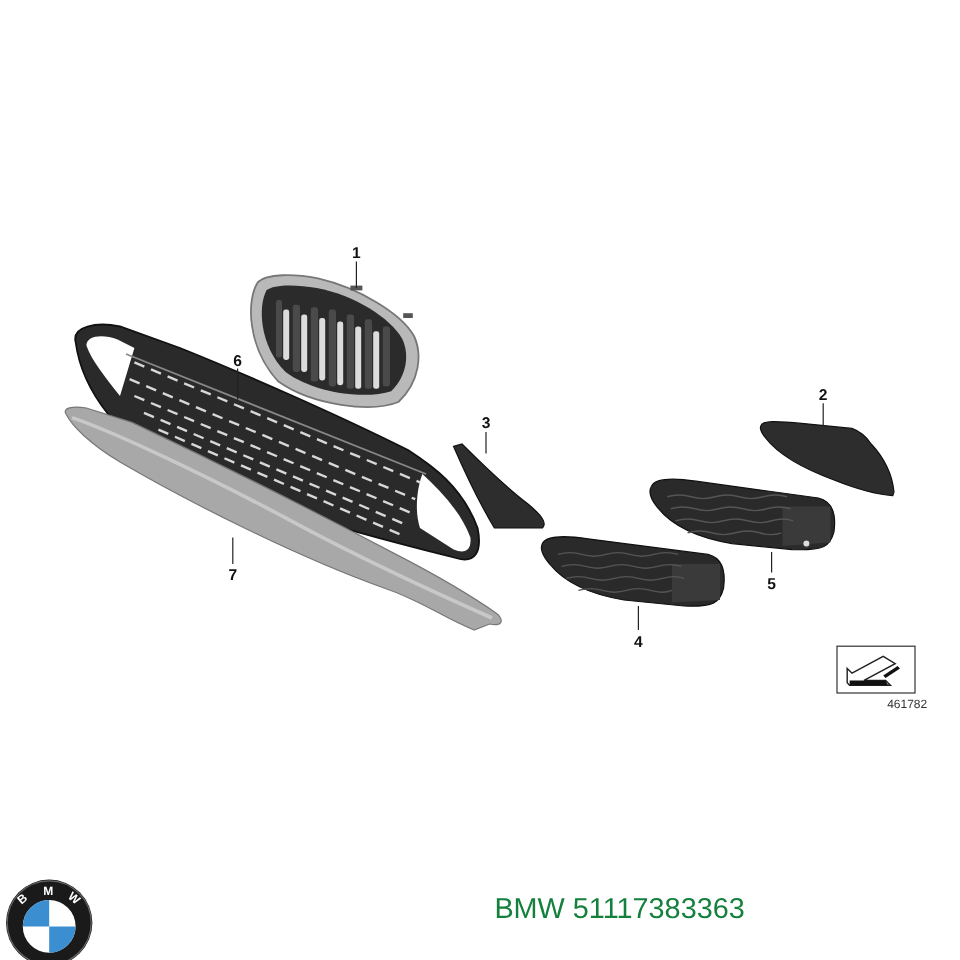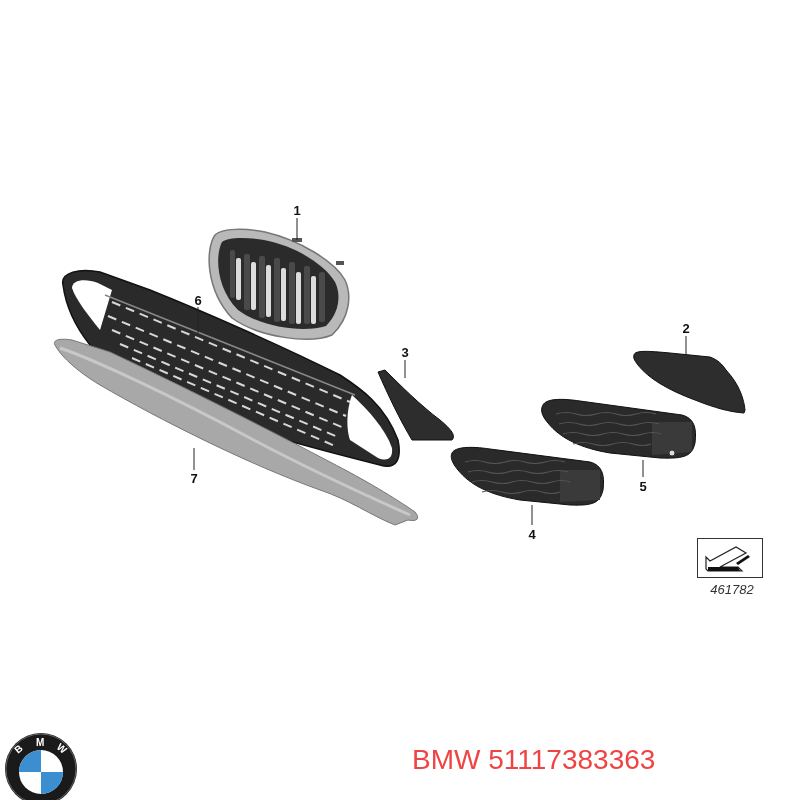--- a/index.html
+++ b/index.html
@@ -1,22 +1,22 @@
 <!DOCTYPE html>
 <html><head>
 <meta charset="utf-8">
 <style>
   html, body { margin:0; padding:0; background:#ffffff; }
   body { width:800px; height:800px; position:relative; overflow:hidden; font-family:"Liberation Sans", sans-serif; }
   .diagram { position:absolute; left:0; top:0; width:800px; height:800px; }
   .callout-num { position:absolute; font-family:"Liberation Sans", sans-serif; font-weight:bold; font-size:13px; color:#111; transform:translateX(-50%); line-height:1; }
   .ref-box { position:absolute; left:697px; top:538px; width:66px; height:40px; border:1px solid #333; background:#fff; box-sizing:border-box; }
-  .ref-num { position:absolute; left:732px; top:582px; transform:translateX(-50%); font-size:13px; color:#333; font-family:"Liberation Sans", sans-serif;font-style:italic; }
+  .ref-num { position:absolute; left:756px; top:582px; transform:translateX(-50%); font-size:10px; color:#333; font-family:"Liberation Sans", sans-serif; }
   .logo { position:absolute; left:4px; top:732px; width:74px; height:74px; }
-  .part-title { position:absolute; left:412px; top:744px; font-size:28px; color:#ef4444; font-family:"Liberation Sans", sans-serif; letter-spacing:0px; white-space:nowrap; }
+  .part-title { position:absolute; left:412px; top:744px; font-size:24px; color:#15803d; font-family:"Liberation Sans", sans-serif; letter-spacing:0px; white-space:nowrap; }
 </style>
 </head>
 <body>
 
 <svg class="diagram" viewBox="0 0 800 800" xmlns="http://www.w3.org/2000/svg">
 
   <g>
     <path d="M215,235 C205,250 206,290 232,318 C260,338 310,344 332,335 C350,318 352,295 345,280 C335,262 300,240 265,232 C245,228 222,228 215,235 Z" fill="#b9b9b9" stroke="#777" stroke-width="1.5"></path>
     <path d="M222,242 C215,255 216,288 238,310 C262,328 305,333 326,326 C340,312 341,294 335,282 C325,265 296,246 264,240 C246,237 228,237 222,242 Z" fill="#2b2b2b"></path>
     <g fill="#dcdcdc">

